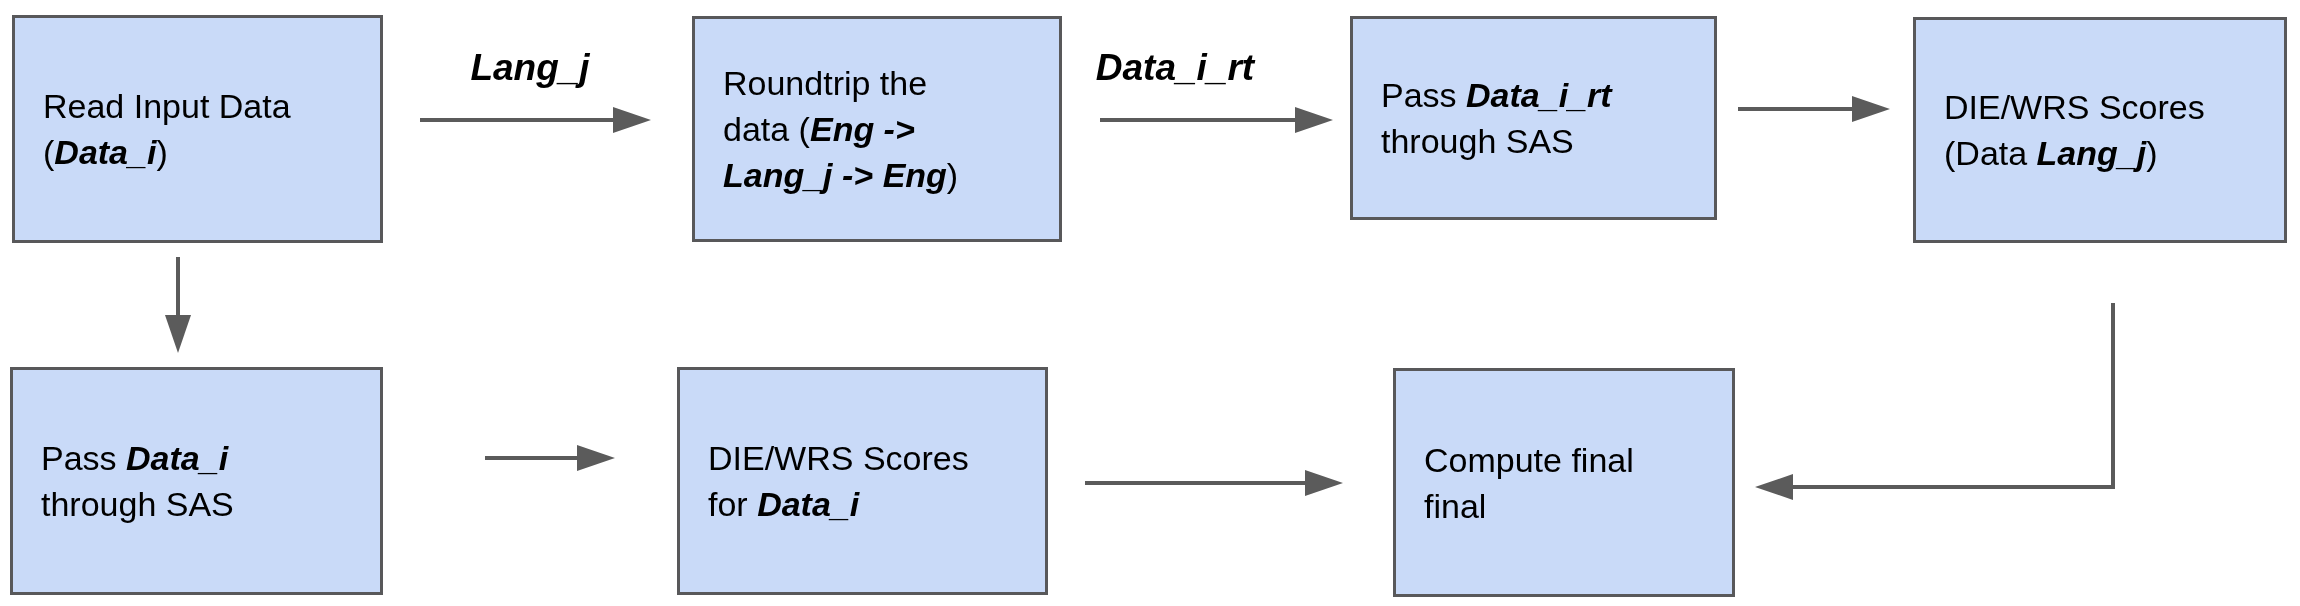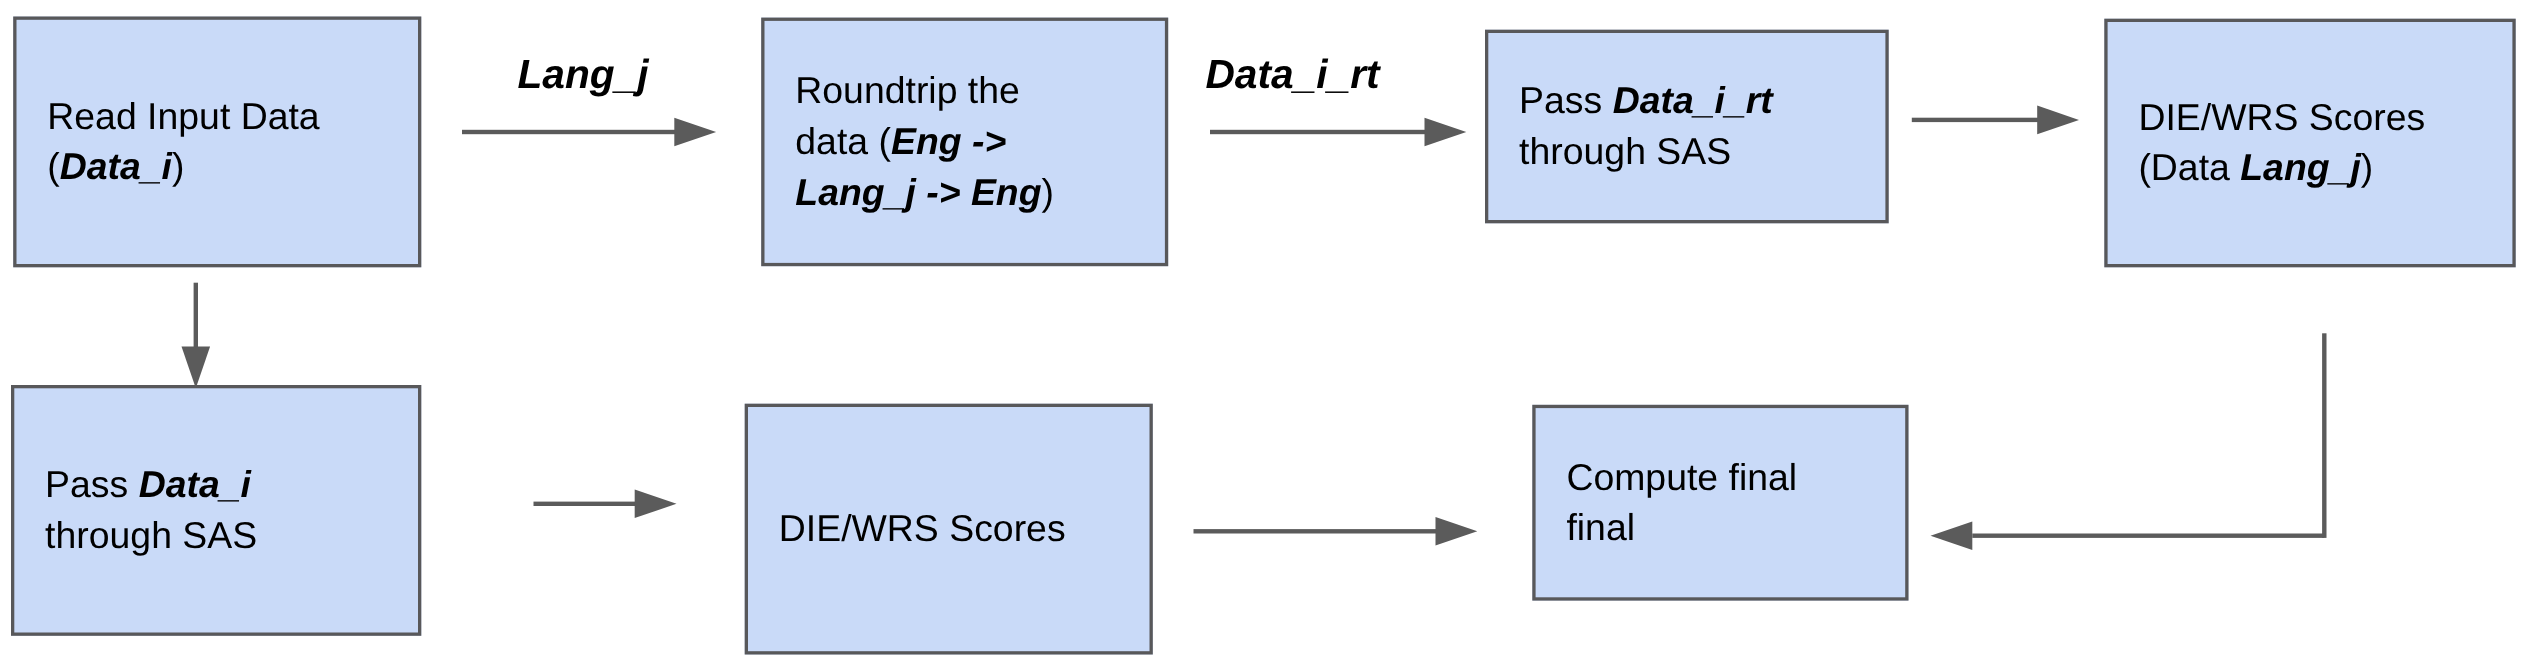--- a/index.html
+++ b/index.html
@@ -58,40 +58,41 @@
     <span class="tline"><span>Roundtrip the</span></span>
     <span class="tline"><span>data (</span><span class="em">Eng -&gt;</span></span>
     <span class="tline"><span class="em">Lang_j -&gt; Eng</span><span>)</span></span>
   </div>
 
   <div class="node" style="left:12px; top:15px; width:371px; height:228px">
     <span class="tline"><span>Read Input Data</span></span>
     <span class="tline"><span>(</span><span class="em">Data_i</span><span>)</span></span>
   </div>
 
-  <div class="node" style="left:1350px; top:27px; width:367px; height:176px">
+  <div class="node" style="left:1350px; top:16px; width:367px; height:204px">
     <span class="tline"><span>Pass </span><span class="em">Data_i_rt</span></span>
     <span class="tline"><span>through SAS</span></span>
   </div>
 
   <div class="node" style="left:1913px; top:17px; width:374px; height:226px">
     <span class="tline"><span>DIE/WRS Scores</span></span>
     <span class="tline"><span>(Data </span><span class="em">Lang_j</span><span>)</span></span>
   </div>
 
-  <div class="node" style="left:10px; top:350px; width:373px; height:228px">
+  <div class="node" style="left:10px; top:367px; width:373px; height:228px">
     <span class="tline"><span>Pass </span><span class="em">Data_i</span></span>
     <span class="tline"><span>through SAS</span></span>
   </div>
 
   <div class="node" style="left:677px; top:367px; width:371px; height:228px">
     <span class="tline"><span>DIE/WRS Scores</span></span>
+    <span class="tline"><span>for </span><span class="em">Data_i</span></span>
   </div>
 
-  <div class="node" style="left:1393px; top:368px; width:342px; height:178px">
+  <div class="node" style="left:1393px; top:368px; width:342px; height:229px">
     <span class="tline"><span>Compute final</span></span>
     <span class="tline"><span>final</span></span>
   </div>
 
   <div class="edge-label" style="left:400px; top:45px; width:260px">Lang_j</div>
   <div class="hline" style="left:420px; top:118px; width:195px"></div>
   <div class="head-right" style="left:613px; top:107px"></div>
 
   <div class="edge-label" style="left:1060px; top:45px; width:230px">Data_i_rt</div>
   <div class="hline" style="left:1100px; top:118px; width:197px"></div>

